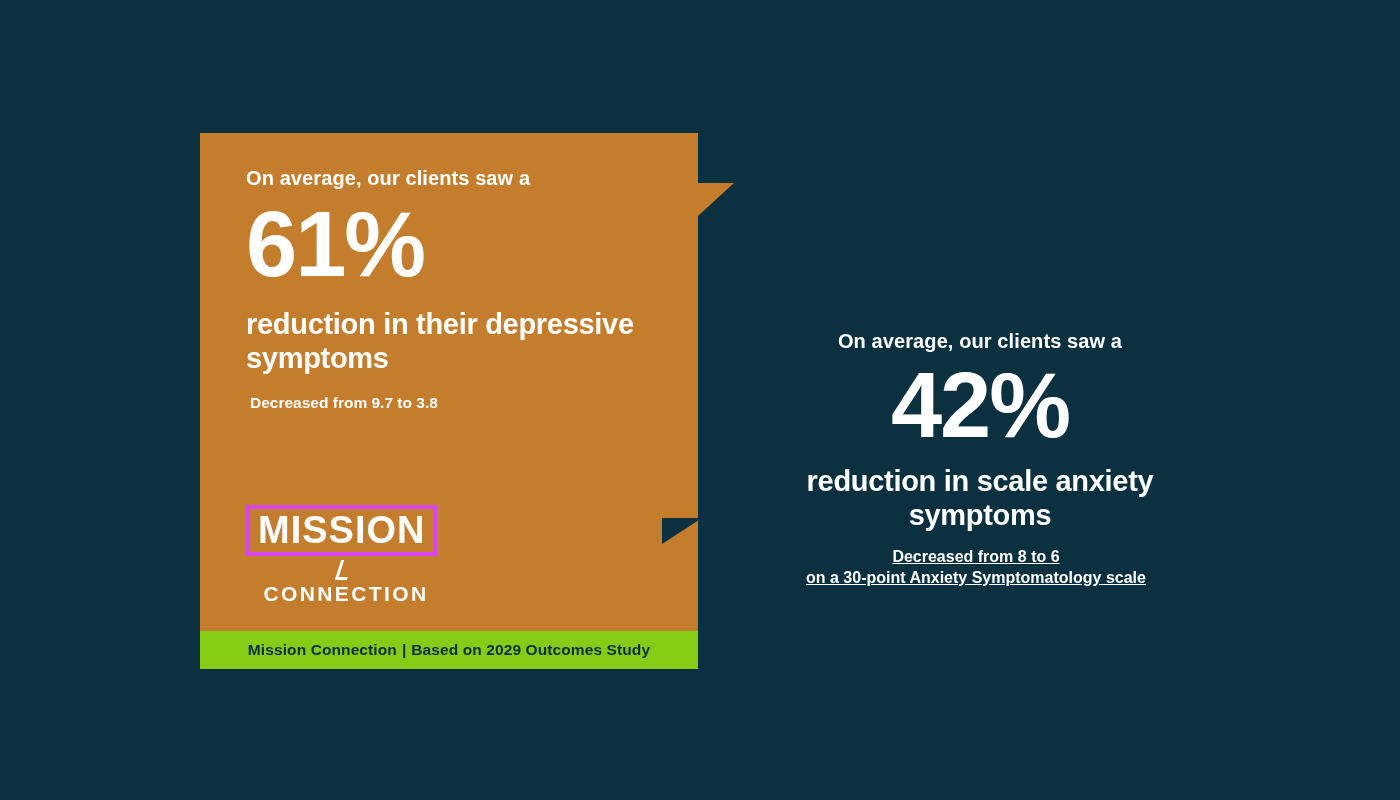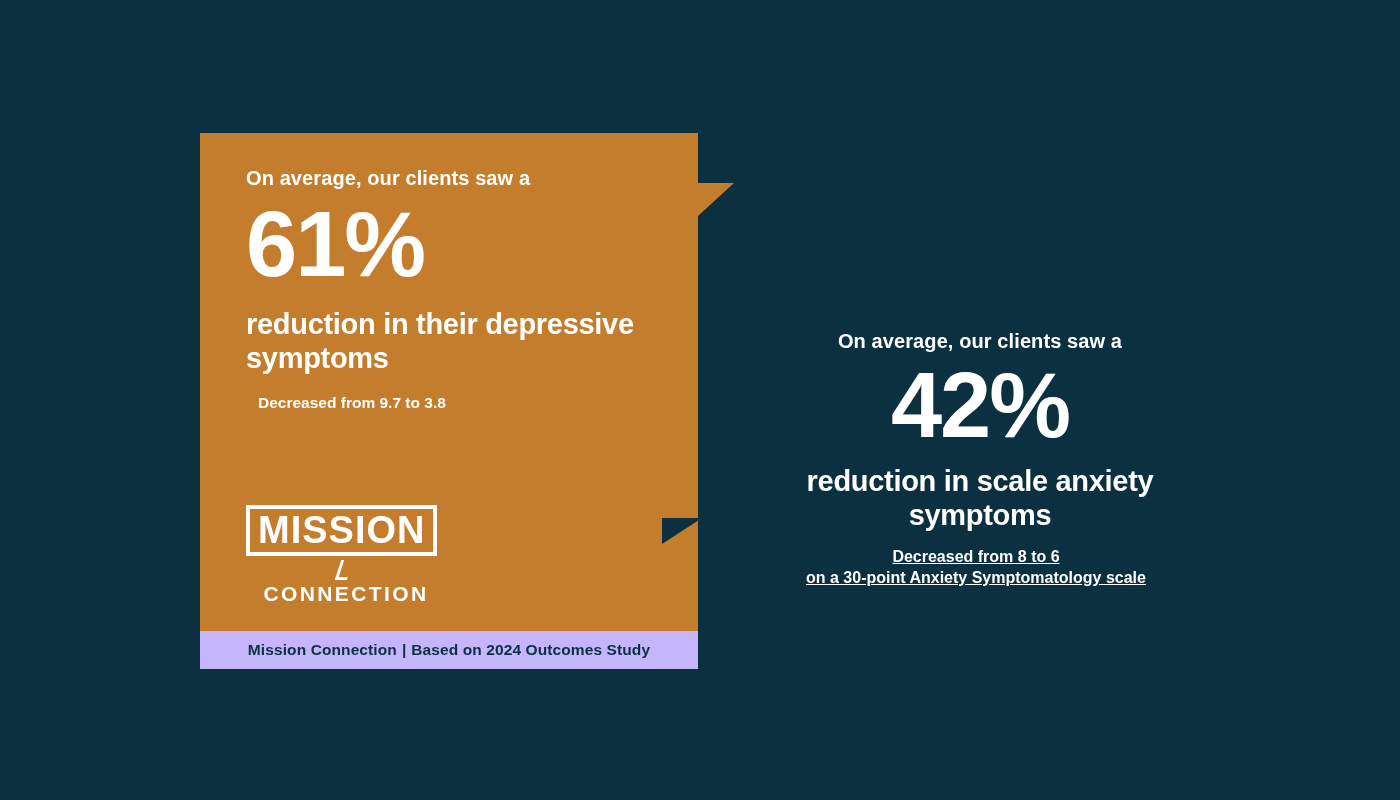--- a/index.html
+++ b/index.html
@@ -57,33 +57,33 @@
     letter-spacing: -0.3px;
     margin: 0 0 18px 0;
     color: #ffffff;
   }
 
   .detail {
     font-size: 15.5px;
     font-weight: 600;
     line-height: 1.32;
     color: #ffffff;
-    margin: 12px;
+    margin: 4px;
   }
   .detail b { font-weight: 800; }
 
   
   #logo {
     position: absolute;
     left: 246px;
     top: 505px;
     width: 200px;
   }
   .logo-word {
-    border: 4px solid #ffffff;
+    border: 4px solid #d946ef;
     display: inline-block;
     padding: 2px 8px 3px 8px;
     font-size: 38px;
     font-weight: 800;
     letter-spacing: 1px;
     line-height: 1;
   }
   .logo-sub {
     display: flex;
     align-items: center;
@@ -112,21 +112,21 @@
     transform: skewX(-18deg);
   }
 
   
   #footer-bar {
     position: absolute;
     left: 200px;
     top: 631px;
     width: 498px;
     height: 38px;
-    background: #c4b5fd;
+    background: #84cc16;
     color: #0b3140;
     display: flex;
     align-items: center;
     justify-content: center;
     font-size: 15.5px;
     font-weight: 600;
     letter-spacing: 0.1px;
   }
   #footer-bar .strong { font-weight: 800; }
   #footer-bar .divider {
@@ -198,21 +198,21 @@
   <div class="logo-word">MISSION</div>
   <div class="logo-sub">
     <span class="logo-check"></span>
     <span>CONNECTION</span>
   </div>
 </div>
 
 <div id="footer-bar">
   <span class="strong">Mission Connection</span>
   <span class="divider">|</span>
-  <span>Based on 2024 Outcomes Study</span>
+  <span>Based on 2029 Outcomes Study</span>
 </div>
 
 <div id="right-block">
   <p class="lead-line">On average, our clients saw a</p>
   <div class="big-stat">42%</div>
   <div class="sub-stat">reduction in scale anxiety symptoms</div>
   <p class="detail"><span>Decreased from </span><b>8</b><span> to </span><b>6</b><br><span>on a 30-point Anxiety Symptomatology scale</span></p>
 </div>
 
 </body></html>

